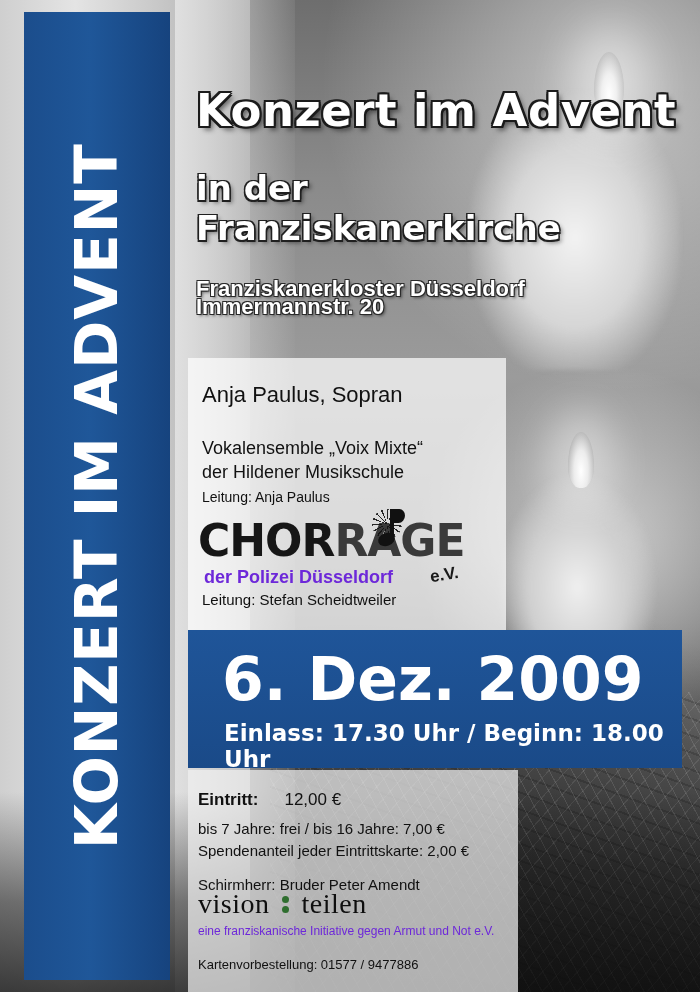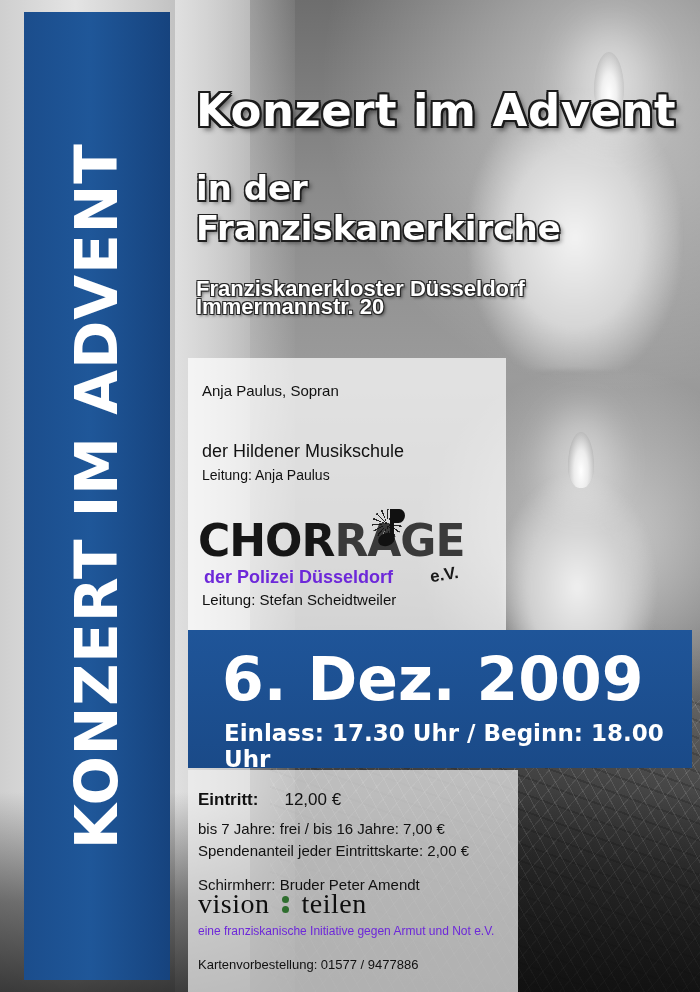--- a/index.html
+++ b/index.html
@@ -188,22 +188,22 @@
   }
 
   
   .performers {
     position: absolute;
     left: 202px; top: 382px;
     width: 300px;
     color: #111111;
   }
   .soloist {
-    font-size: 15px;
-    margin-bottom: 40px;
+    font-size: 22px;
+    margin-bottom: 28px;
   }
   .ens-line {
     font-size: 18px;
     line-height: 1.35;
   }
   .ens-lead {
     font-size: 14px;
     margin-top: 4px;
   }
 
@@ -298,21 +298,20 @@
     color: #101010;
   }
 
   
   .date-band {
     position: absolute;
     left: 188px; top: 630px;
     width: 494px; height: 138px;
     background: #1d5193;
     background: linear-gradient(180deg, #1f5599 0%, #1a4a88 100%);
-    padding-left: 10px;
   }
   .date-big {
     position: absolute;
     left: 34px; top: 14px;
     font-family: "DejaVu Sans", sans-serif;
     font-weight: bold;
     font-size: 60px;
     color: #ffffff;
     letter-spacing: 0px;
   }
@@ -417,20 +416,21 @@
   </div>
 
   <div class="headline">Konzert im Advent</div>
   <div class="sub1">in der</div>
   <div class="sub2">Franziskanerkirche</div>
   <div class="sub3">Franziskanerkloster Düsseldorf</div>
   <div class="sub4">Immermannstr. 20</div>
 
   <div class="performers">
     <div class="soloist">Anja Paulus, Sopran</div>
+    <div class="ens-line">Vokalensemble „Voix Mixte“</div>
     <div class="ens-line">der Hildener Musikschule</div>
     <div class="ens-lead">Leitung: Anja Paulus</div>
   </div>
 
   <div class="logo-wrap">
     <div class="logo-main">
       <span>CHOR</span><span class="rage">RAGE</span>
     </div>
     <div class="note">
       <div class="starburst"></div>

